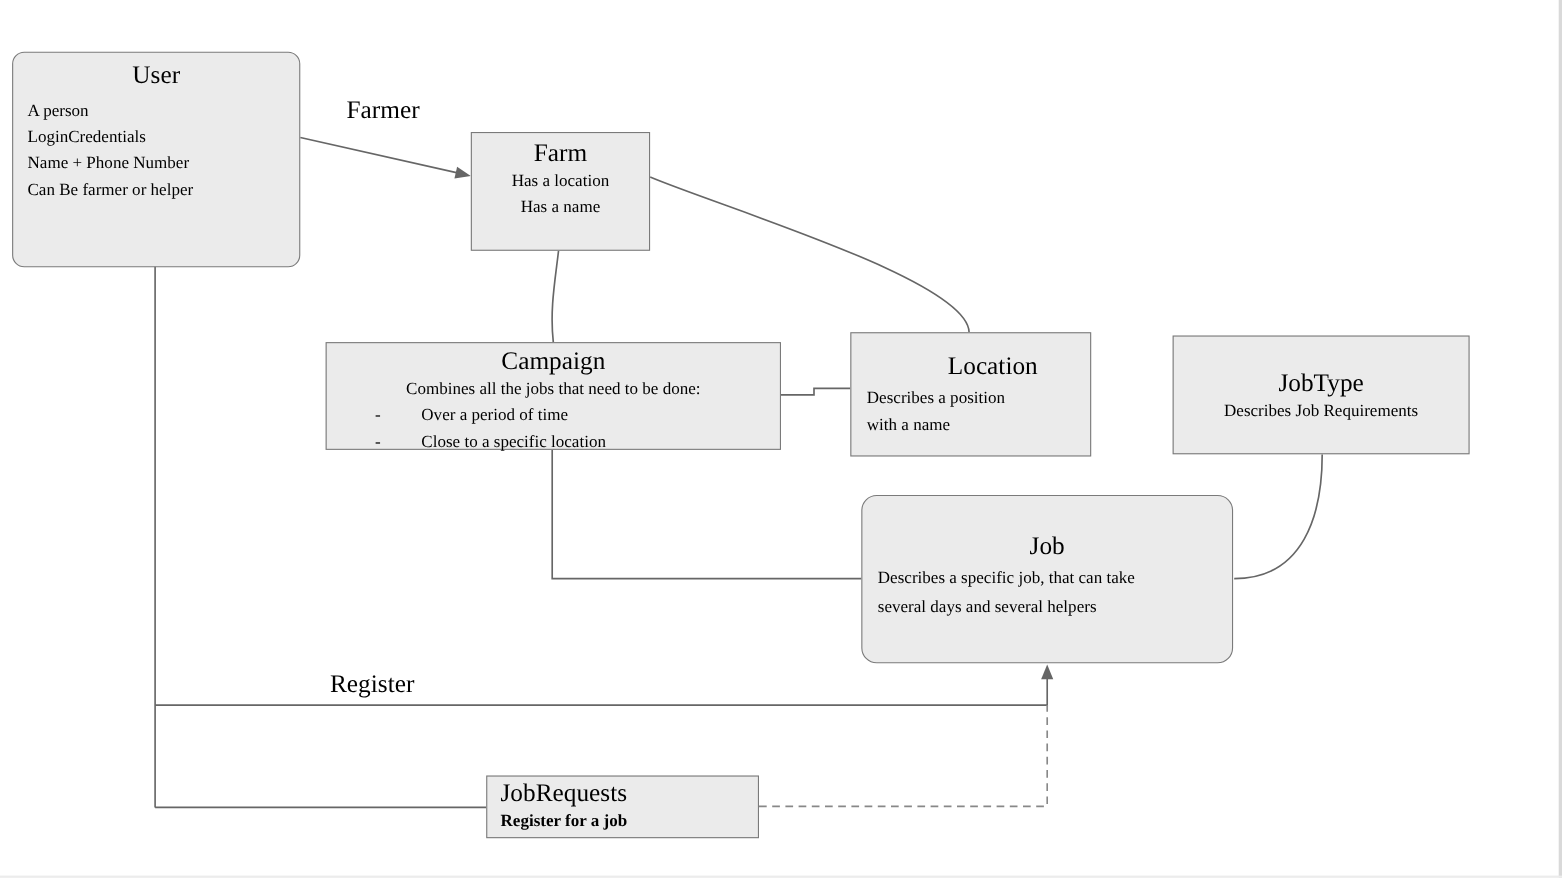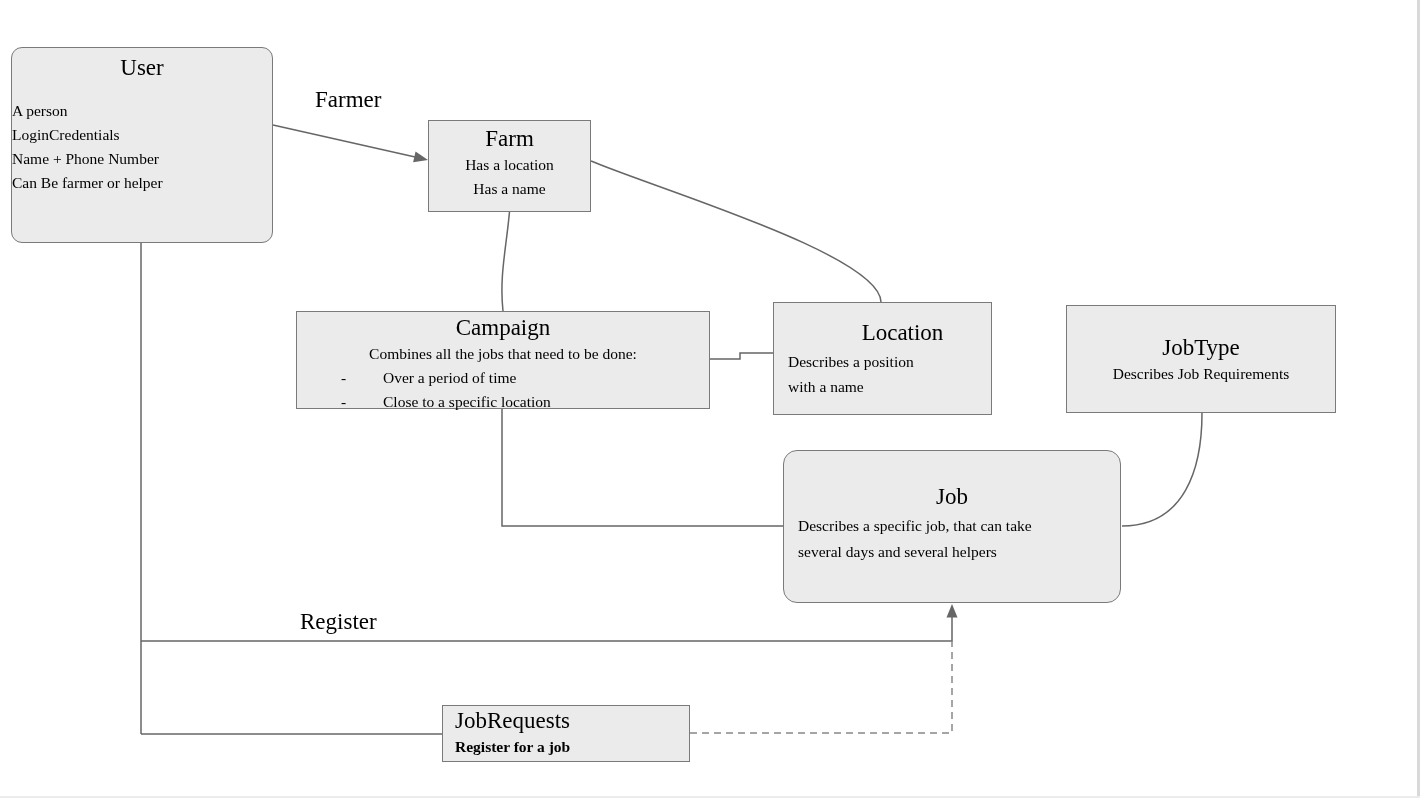--- a/index.html
+++ b/index.html
@@ -8,23 +8,23 @@
     font-family:"Liberation Serif","DejaVu Serif",serif;color:#000;overflow:hidden;
   }
   .edge-layer{position:absolute;left:0;top:0;width:1420px;height:798px;pointer-events:none;}
   .node{position:absolute;background:#ebebeb;border:1.5px solid #7a7a7a;box-sizing:border-box;}
   .node-title{font-size:23px;text-align:center;line-height:28px;}
   .body-line{font-size:15.5px;line-height:24px;}
   .centered{text-align:center;}
 
   .node-user{left:11px;top:47px;width:262px;height:196px;border-radius:11px;}
   .node-user .node-title{margin-top:6px;}
-  .node-user .node-body{margin-top:17px;}
+  .node-user .node-body{padding-left:13px;margin-top:7px;}
 
-  .node-farm{left:428px;top:120px;width:163px;height:92px;}
+  .node-farm{left:428px;top:120px;width:163px;height:108px;}
   .node-farm .node-title{margin-top:4px;}
 
   .node-campaign{left:296px;top:311px;width:414px;height:98px;}
   .node-campaign .node-title{margin-top:2px;}
   .bullet-row{display:flex;font-size:15.5px;line-height:24px;}
   .bullet-row .dash{margin-left:44px;width:42px;flex:0 0 auto;}
 
   .node-location{left:773px;top:302px;width:219px;height:113px;}
   .node-location .node-title{margin-top:16px;padding-left:40px;}
   .node-location .node-body{padding-left:14px;margin-top:2px;}

